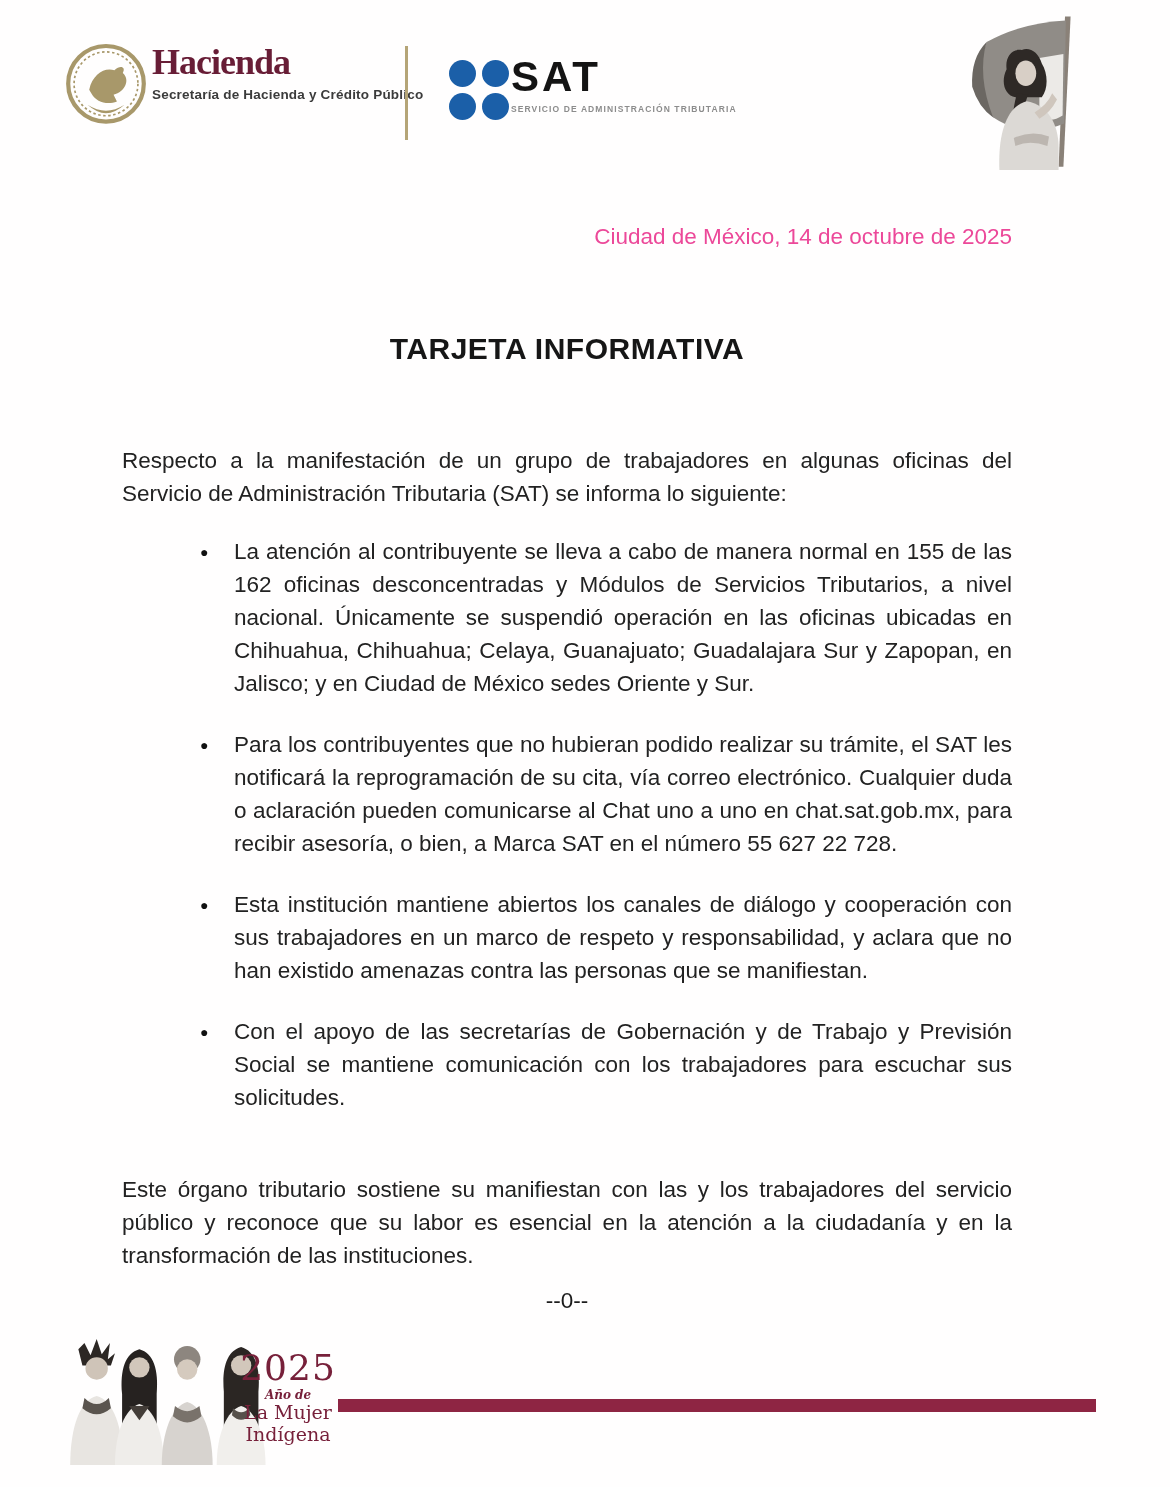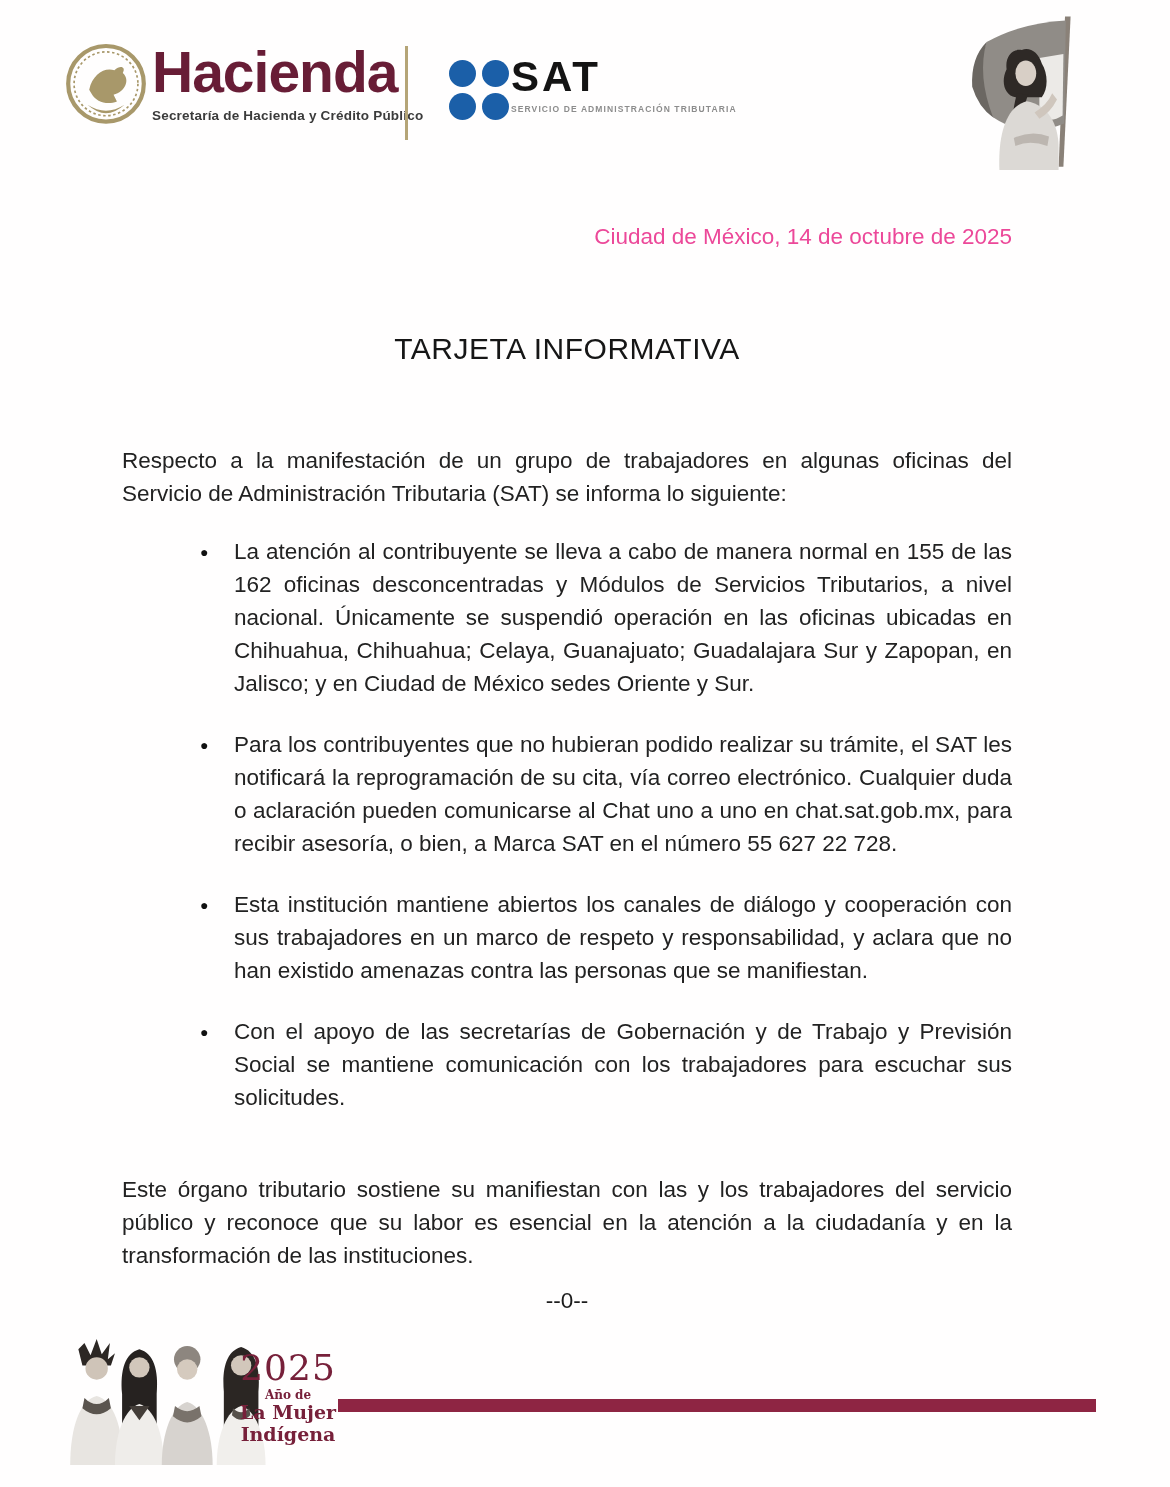--- a/index.html
+++ b/index.html
@@ -8,40 +8,40 @@
     width:1170px; height:1487px; position:relative;
     font-family:"Liberation Sans", sans-serif; color:#222;
     overflow:hidden;
   }
   .page { position:absolute; inset:0; background:#fffefe; }
 
   
   .seal { position:absolute; left:64px; top:34px; width:84px; height:108px; }
   .hacienda-block { position:absolute; left:152px; top:44px; }
   .hacienda-word {
-    font-family:Liberation Sans, sans-serif; font-weight:700; font-size:57px;
+    font-family:Liberation Serif, serif; font-weight:700; font-size:36px;
     color:#681d36; line-height:1; letter-spacing:-1px;
   }
   .hacienda-sub { font-size:13.5px; font-weight:700; color:#3b3b3b; margin-top:7px; letter-spacing:.2px; }
   .logo-divider { position:absolute; left:405px; top:46px; width:3px; height:94px; background:#b5a577; }
   .sat-block { position:absolute; left:449px; top:57px; display:flex; gap:2px; }
   .sat-circles { display:grid; grid-template-columns:27px 27px; grid-gap:6px; margin-top:3px; }
   .sat-circles span { width:27px; height:27px; border-radius:50%; background:#1b5fa8; }
   .sat-word { font-size:42px; font-weight:800; color:#141414; letter-spacing:3px; line-height:.95; }
   .sat-sub { font-size:8.5px; color:#8c8c8c; font-weight:700; letter-spacing:1.1px; margin-top:7px; white-space:nowrap; }
   .flag-woman { position:absolute; right:46px; top:10px; width:182px; height:160px; }
 
   
   .dateline {
     position:absolute; left:122px; top:224px; width:890px;
     text-align:right; font-size:22.5px; color:#ec4899;
   }
   .doc-title {
     position:absolute; left:122px; top:332px; width:890px;
-    text-align:center; font-size:30px; font-weight:400; color:#161616; letter-spacing:.5px;
+    text-align:center; font-size:30px; font-weight:700; color:#161616; letter-spacing:.5px;
   }
   .intro {
     position:absolute; left:122px; top:444px; width:890px;
     font-size:22.5px; line-height:33px; text-align:justify; color:#222;
   }
   .bullets { position:absolute; left:200px; top:535px; width:812px; }
   .bullet { display:flex; margin-bottom:28px; }
   .bullet-marker { width:34px; flex:0 0 34px; font-size:14px; padding-top:9px; color:#111; }
   .bullet-text { font-size:22.5px; line-height:33px; text-align:justify; color:#222; width:778px; }
   .closing {
@@ -53,22 +53,22 @@
     text-align:center; font-size:22.5px; color:#1c1c1c;
   }
 
   
   .women-illustration { position:absolute; left:58px; top:1334px; width:234px; height:132px; }
   .year-block {
     position:absolute; left:238px; top:1350px; width:100px; text-align:center;
     font-family:"DejaVu Serif", serif; color:#77203a;
   }
   .year-big { font-size:36px; font-weight:400; line-height:1; letter-spacing:1px; }
-  .year-cap1 { font-size:12px; font-weight:700; margin-top:3px; line-height:1.1; }
-  .year-cap2, .year-cap3 { font-size:19px; font-weight:700; line-height:1.15; }
+  .year-cap1 { font-size:12px; font-weight:700; margin-top:3px; line-height:1.1;font-style:italic; }
+  .year-cap2, .year-cap3 { font-size:19px; font-weight:400; line-height:1.15; }
   .footer-bar { position:absolute; left:338px; top:1399px; width:758px; height:13px; background:#8e2543; }
 </style>
 </head>
 <body>
 
 <div class="page">
 
   <svg class="seal" viewBox="0 0 100 120">
     <circle cx="50" cy="55" r="45" fill="none" stroke="#a8986a" stroke-width="5"></circle>
     <circle cx="50" cy="55" r="38" fill="none" stroke="#a8986a" stroke-width="2" stroke-dasharray="3 3"></circle>

